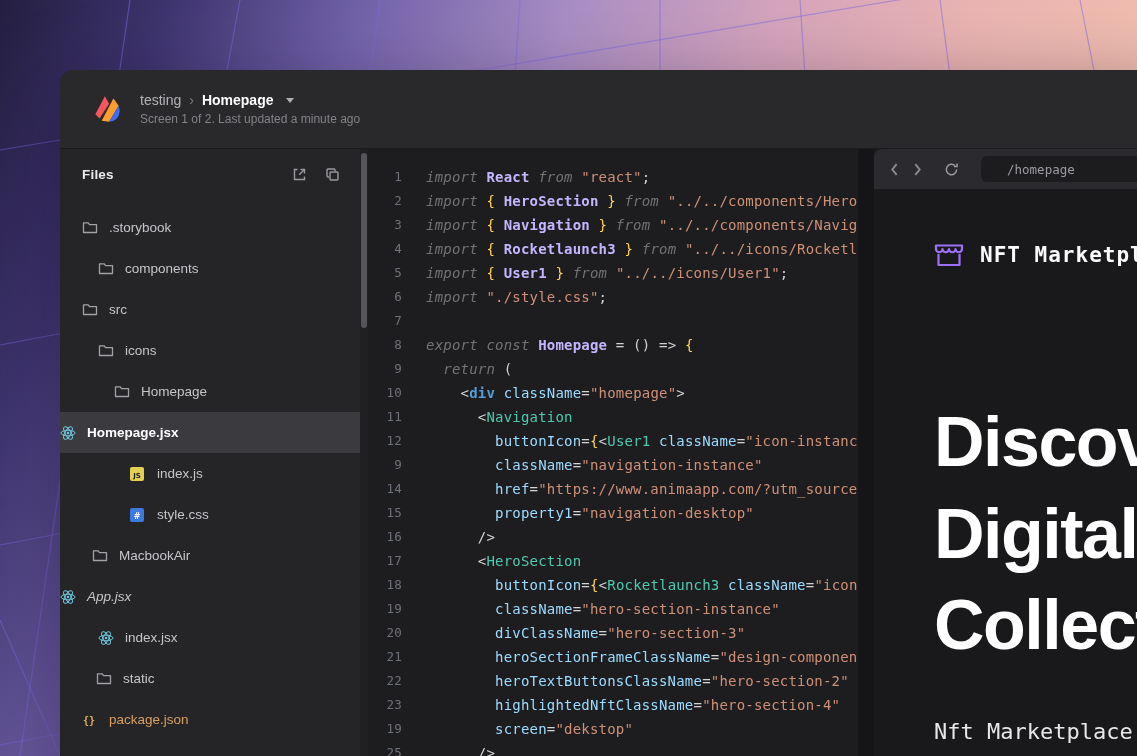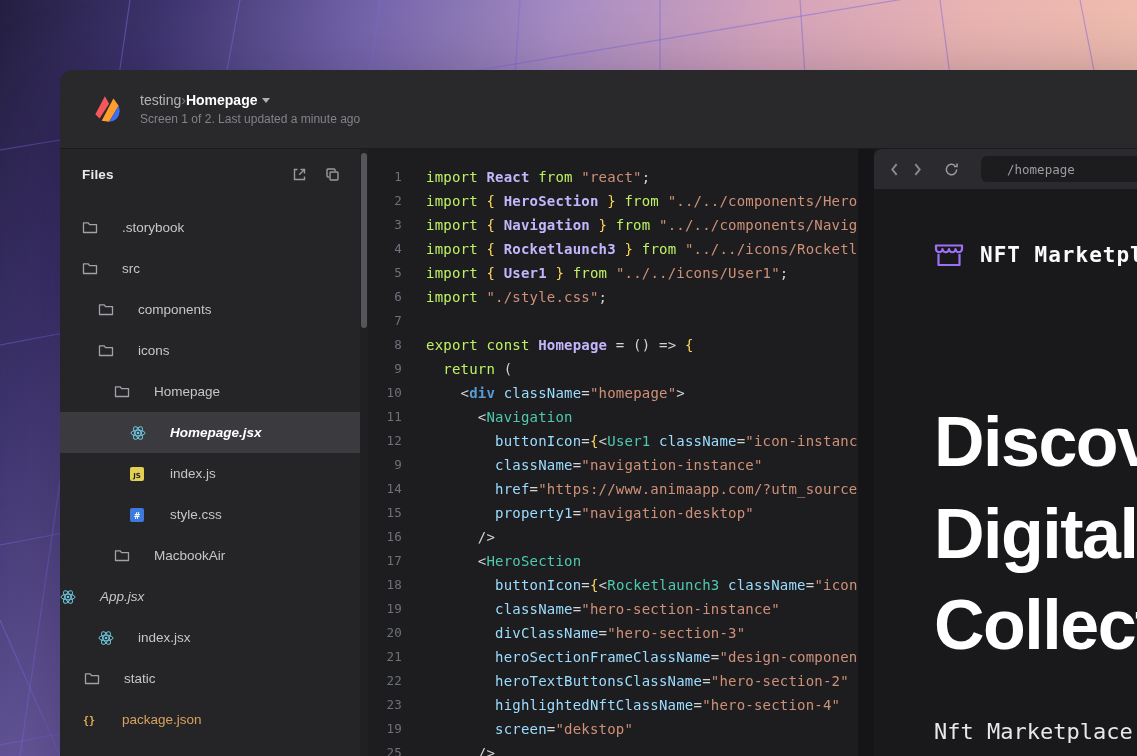--- a/index.html
+++ b/index.html
@@ -13,49 +13,49 @@
   .app-window{
     position:absolute;left:60px;top:70px;width:1120px;height:772px;
     background:#232326;border-radius:14px;overflow:hidden;
     box-shadow:0 26px 80px rgba(22,10,46,.5);
     display:flex;flex-direction:column;
   }
   .titlebar{height:78px;flex:0 0 78px;background:#29292c;display:flex;align-items:center;
     padding-left:30px;gap:16px;border-bottom:1px solid #1b1b1e;}
   .logo{width:34px;height:34px;flex:0 0 34px;}
   .title-texts{display:flex;flex-direction:column;gap:4px;}
-  .breadcrumb{display:flex;align-items:center;gap:0;font-size:14px;}
+  .breadcrumb{display:flex;align-items:center;gap:8px;font-size:14px;}
   .crumb-project{color:#b4b4b8;}
   .crumb-sep{color:#7c7c82;}
   .crumb-screen{color:#ffffff;font-weight:700;}
   .caret-down{width:0;height:0;border-left:4.5px solid transparent;border-right:4.5px solid transparent;
     border-top:5px solid #b0b0b4;margin-left:4px;}
   .subtitle{font-size:12px;color:#828288;}
   .window-body{flex:1;display:flex;min-height:0;}
   
   .sidebar{width:300px;flex:0 0 300px;background:#252528;display:flex;flex-direction:column;overflow:hidden;}
   .sidebar-header{height:50px;flex:0 0 50px;display:flex;align-items:center;padding:0 20px 0 22px;}
   .sidebar-title{font-size:13.5px;font-weight:700;color:#eaeaec;flex:1;letter-spacing:.2px;}
   .sidebar-actions{display:flex;gap:18px;align-items:center;}
   .sidebar-actions span{display:flex;cursor:pointer;}
   .tree{padding-top:8px;overflow:hidden;flex:1;}
-  .tree-row{height:41px;display:flex;align-items:center;gap:24px;font-size:13.5px;color:#c6c6ca;cursor:pointer;}
+  .tree-row{height:41px;display:flex;align-items:center;gap:11px;font-size:13.5px;color:#c6c6ca;cursor:pointer;}
   .tree-row.selected{background:#3a3a3f;color:#ffffff;font-weight:700;}
   .tree-icon{width:16px;flex:0 0 16px;display:flex;align-items:center;}
   .tree-label{white-space:nowrap;}
   
   .scroll-col{width:8px;flex:0 0 8px;background:#202023;position:relative;}
   .scroll-thumb{position:absolute;top:4px;left:1px;width:6px;height:175px;background:#55555a;border-radius:3px;cursor:pointer;}
   
   .editor{width:490px;flex:0 0 490px;background:#1d1d20;overflow:hidden;padding-top:16px;
     font-family:"DejaVu Sans Mono",monospace;font-size:14px;letter-spacing:.2px;cursor:text;}
   .code-line{display:flex;height:24px;line-height:24px;white-space:pre;}
   .line-number{width:34px;flex:0 0 34px;text-align:right;color:#6d717a;font-size:12.5px;}
   .line-code{padding-left:24px;white-space:pre;}
-  .tok-k{color:#bef264;}
+  .tok-k{color:#737373;font-style:italic;}
   .tok-i{color:#c4b5fd;font-weight:700;}
   .tok-d{color:#d4d4d4;}
   .tok-s{color:#ce9178;}
   .tok-b{color:#ffd258;}
   .tok-t{color:#4ec9b0;}
   .tok-h{color:#569cd6;font-weight:bold;}
   .tok-a{color:#9cdcfe;}
   
   .gap-col{width:16px;flex:0 0 16px;background:#151518;}
   .preview{flex:1;background:#19191c;display:flex;flex-direction:column;min-width:0;}
@@ -140,53 +140,53 @@
       </div>
       <div class="tree">
           <div class="tree-row" style="padding-left: 22px;">
             <span class="tree-icon">
               <svg width="16" height="13" viewBox="0 0 16 13" fill="none" stroke="#a2a2a6" stroke-width="1.3" stroke-linejoin="round">
                 <path d="M1.5 11.5 V1.8 H6 L7.6 3.6 H14.5 V11.5 Z"></path>
               </svg>
             </span>
             <span class="tree-label">.storybook</span>
           </div>
+          <div class="tree-row" style="padding-left: 38px;">
+            <span class="tree-icon">
+              <svg width="16" height="13" viewBox="0 0 16 13" fill="none" stroke="#a2a2a6" stroke-width="1.3" stroke-linejoin="round">
+                <path d="M1.5 11.5 V1.8 H6 L7.6 3.6 H14.5 V11.5 Z"></path>
+              </svg>
+            </span>
+            <span class="tree-label">components</span>
+          </div>
           <div class="tree-row" style="padding-left: 22px;">
             <span class="tree-icon">
               <svg width="16" height="13" viewBox="0 0 16 13" fill="none" stroke="#a2a2a6" stroke-width="1.3" stroke-linejoin="round">
                 <path d="M1.5 11.5 V1.8 H6 L7.6 3.6 H14.5 V11.5 Z"></path>
               </svg>
             </span>
             <span class="tree-label">src</span>
           </div>
           <div class="tree-row" style="padding-left: 38px;">
             <span class="tree-icon">
               <svg width="16" height="13" viewBox="0 0 16 13" fill="none" stroke="#a2a2a6" stroke-width="1.3" stroke-linejoin="round">
                 <path d="M1.5 11.5 V1.8 H6 L7.6 3.6 H14.5 V11.5 Z"></path>
               </svg>
             </span>
-            <span class="tree-label">components</span>
-          </div>
-          <div class="tree-row" style="padding-left: 38px;">
-            <span class="tree-icon">
-              <svg width="16" height="13" viewBox="0 0 16 13" fill="none" stroke="#a2a2a6" stroke-width="1.3" stroke-linejoin="round">
-                <path d="M1.5 11.5 V1.8 H6 L7.6 3.6 H14.5 V11.5 Z"></path>
-              </svg>
-            </span>
             <span class="tree-label">icons</span>
           </div>
           <div class="tree-row" style="padding-left: 54px;">
             <span class="tree-icon">
               <svg width="16" height="13" viewBox="0 0 16 13" fill="none" stroke="#a2a2a6" stroke-width="1.3" stroke-linejoin="round">
                 <path d="M1.5 11.5 V1.8 H6 L7.6 3.6 H14.5 V11.5 Z"></path>
               </svg>
             </span>
             <span class="tree-label">Homepage</span>
           </div>
-          <div class="tree-row selected" style="padding-left: 70px; font-style: italic;">
+          <div class="tree-row selected" style="">
             <span class="tree-icon">
               <svg width="16" height="16" viewBox="0 0 16 16" fill="none" stroke="#6ec6dd" stroke-width="1">
                 <ellipse cx="8" cy="8" rx="7" ry="2.8"></ellipse>
                 <ellipse cx="8" cy="8" rx="7" ry="2.8" transform="rotate(60 8 8)"></ellipse>
                 <ellipse cx="8" cy="8" rx="7" ry="2.8" transform="rotate(120 8 8)"></ellipse>
                 <circle cx="8" cy="8" r="1.3" fill="#6ec6dd" stroke="none"></circle>
               </svg>
             </span>
             <span class="tree-label">Homepage.jsx</span>
           </div>
@@ -201,21 +201,21 @@
           </div>
           <div class="tree-row" style="padding-left: 70px;">
             <span class="tree-icon">
               <svg width="14" height="14" viewBox="0 0 14 14">
                 <rect width="14" height="14" rx="2" fill="#3d7ae0"></rect>
                 <text x="7" y="10.5" text-anchor="middle" font-size="8" font-family="DejaVu Sans, sans-serif" font-weight="bold" fill="#ffffff">#</text>
               </svg>
             </span>
             <span class="tree-label">style.css</span>
           </div>
-          <div class="tree-row" style="padding-left: 54px; text-align: right;">
+          <div class="tree-row" style="padding-left: 32px; text-align: right;">
             <span class="tree-icon">
               <svg width="16" height="13" viewBox="0 0 16 13" fill="none" stroke="#a2a2a6" stroke-width="1.3" stroke-linejoin="round">
                 <path d="M1.5 11.5 V1.8 H6 L7.6 3.6 H14.5 V11.5 Z"></path>
               </svg>
             </span>
             <span class="tree-label">MacbookAir</span>
           </div>
           <div class="tree-row" style=" font-style: italic;">
             <span class="tree-icon">
               <svg width="16" height="16" viewBox="0 0 16 16" fill="none" stroke="#6ec6dd" stroke-width="1">
@@ -231,21 +231,21 @@
             <span class="tree-icon">
               <svg width="16" height="16" viewBox="0 0 16 16" fill="none" stroke="#6ec6dd" stroke-width="1">
                 <ellipse cx="8" cy="8" rx="7" ry="2.8"></ellipse>
                 <ellipse cx="8" cy="8" rx="7" ry="2.8" transform="rotate(60 8 8)"></ellipse>
                 <ellipse cx="8" cy="8" rx="7" ry="2.8" transform="rotate(120 8 8)"></ellipse>
                 <circle cx="8" cy="8" r="1.3" fill="#6ec6dd" stroke="none"></circle>
               </svg>
             </span>
             <span class="tree-label">index.jsx</span>
           </div>
-          <div class="tree-row" style="padding-left: 24px;">
+          <div class="tree-row" style="padding-left: 36px;">
             <span class="tree-icon">
               <svg width="16" height="13" viewBox="0 0 16 13" fill="none" stroke="#a2a2a6" stroke-width="1.3" stroke-linejoin="round">
                 <path d="M1.5 11.5 V1.8 H6 L7.6 3.6 H14.5 V11.5 Z"></path>
               </svg>
             </span>
             <span class="tree-label">static</span>
           </div>
           <div class="tree-row" style="padding-left: 22px;">
             <span class="tree-icon">
               <svg width="14" height="14" viewBox="0 0 14 14">

